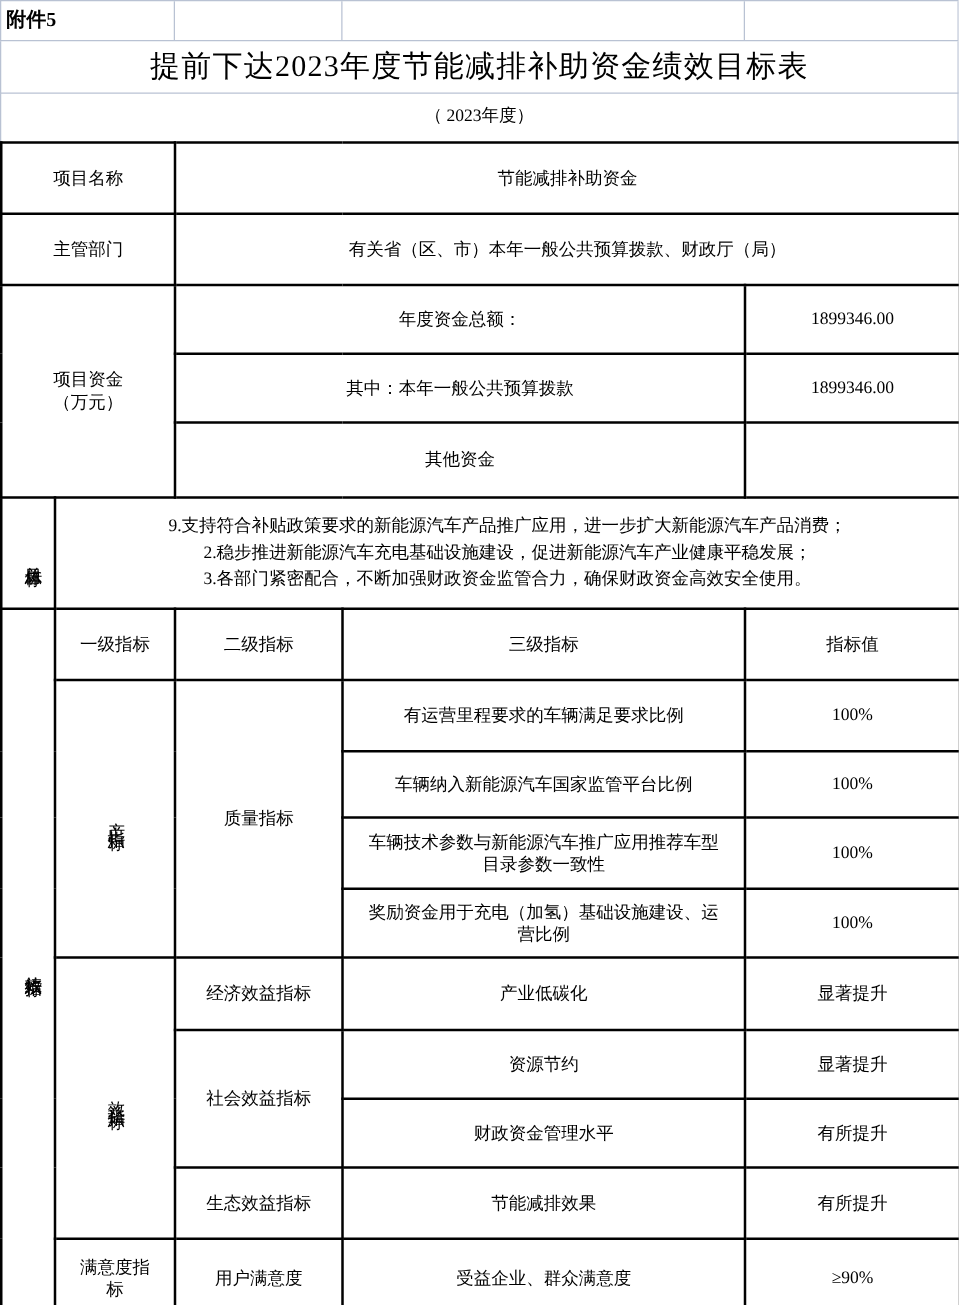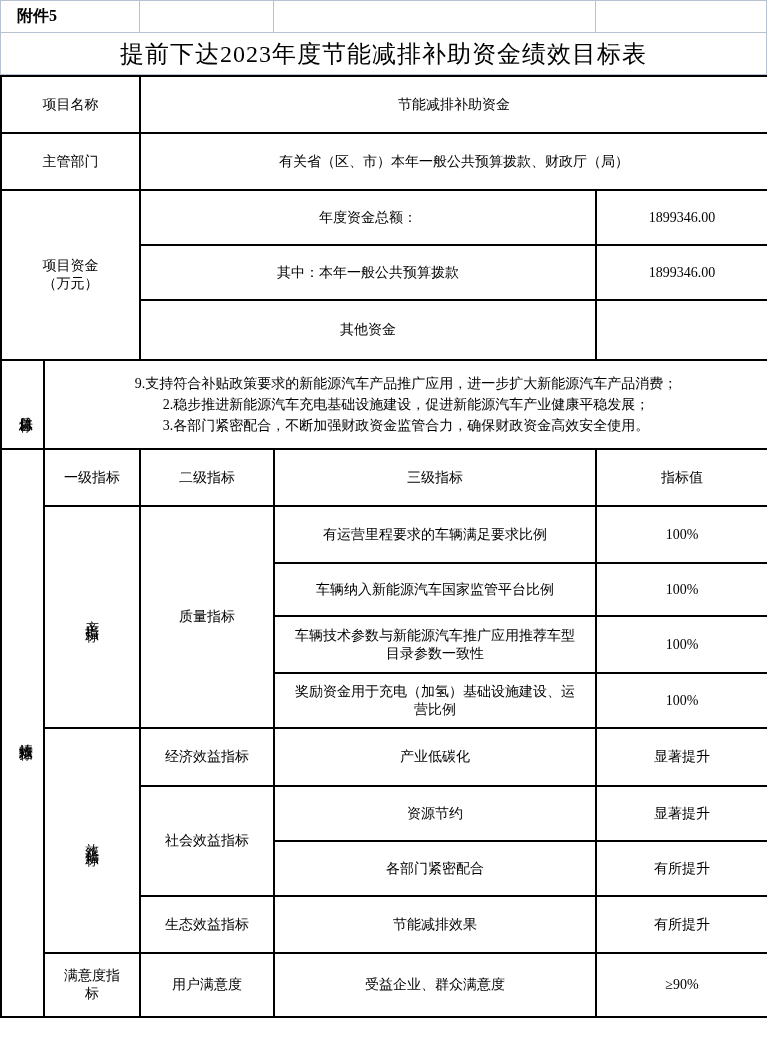--- a/index.html
+++ b/index.html
@@ -20,21 +20,21 @@
     display:flex;
     height:33px;
     border-top:1px solid var(--grid);
     border-bottom:1px solid var(--grid);
     border-left:1px solid var(--grid);
   }
   .gcell{
     border-right:1px solid var(--grid);
     height:100%;
   }
-  .gcell-1{width:139px;display:flex;align-items:center;padding-left:16px;
+  .gcell-1{width:139px;display:flex;align-items:center;padding-left:4px;
     font-weight:bold;font-size:16px;}
   .gcell-2{width:134px;}
   .gcell-3{width:322px;}
   .gcell-4{flex:1;}
 
   
   .title-row{
     height:42px;
     line-height:42px;
     text-align:center;
@@ -90,20 +90,21 @@
 <div class="sheet">
 
   <div class="grid-strip">
     <div class="gcell gcell-1">附件5</div>
     <div class="gcell gcell-2"></div>
     <div class="gcell gcell-3"></div>
     <div class="gcell gcell-4"></div>
   </div>
 
   <div class="title-row">提前下达2023年度节能减排补助资金绩效目标表</div>
+  <div class="subtitle-row">（ 2023年度）</div>
 
   <table class="main">
     <colgroup>
       <col style="width:43px">
         <col style="width:96px">
         <col style="width:134px">
       <col style="width:322px">
         <col style="width:172px">
     </colgroup>
 
@@ -184,21 +185,21 @@
       <td>经济效益指标</td>
       <td class="c-left">产业低碳化</td>
       <td class="c-left">显著提升</td>
     </tr>
     <tr style="height:55px">
       <td rowspan="2">社会效益指标</td>
       <td class="c-left">资源节约</td>
       <td class="c-left">显著提升</td>
     </tr>
     <tr style="height:55px">
-      <td class="c-left">各部门紧密配合</td>
+      <td class="c-left">财政资金管理水平</td>
       <td class="c-left">有所提升</td>
     </tr>
     <tr style="height:57px">
       <td>生态效益指标</td>
       <td class="c-left">节能减排效果</td>
       <td class="c-left">有所提升</td>
     </tr>
 
     <tr style="height:64px">
       <td>满意度指标</td>

